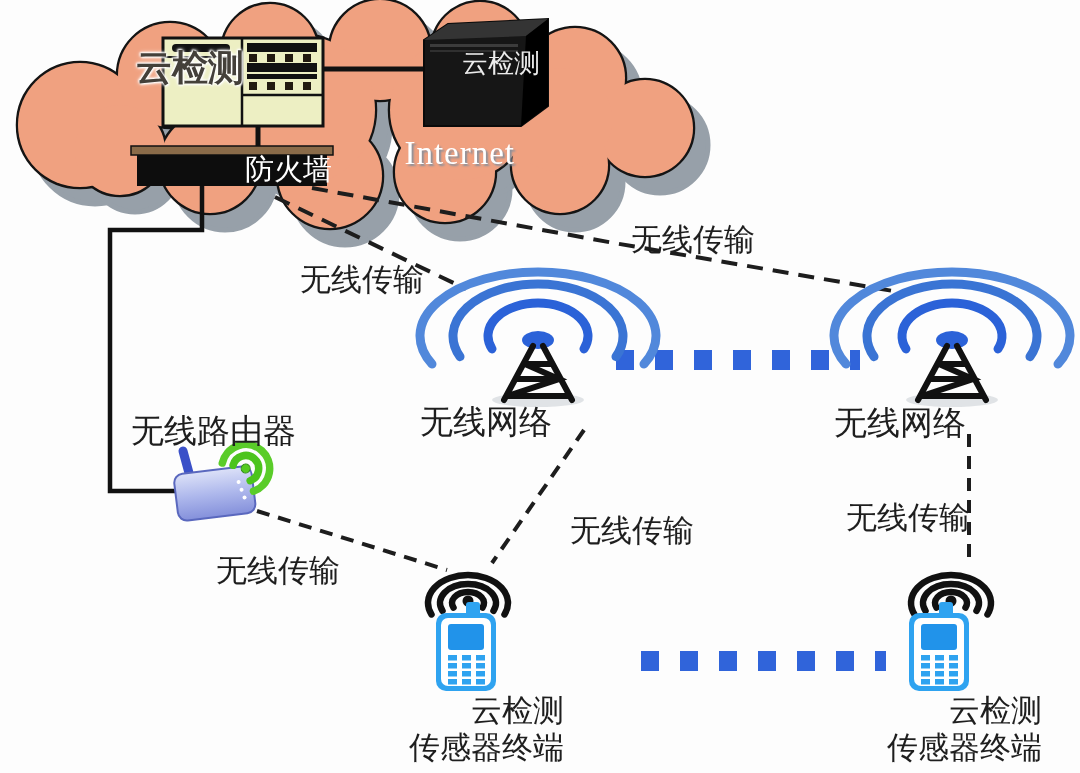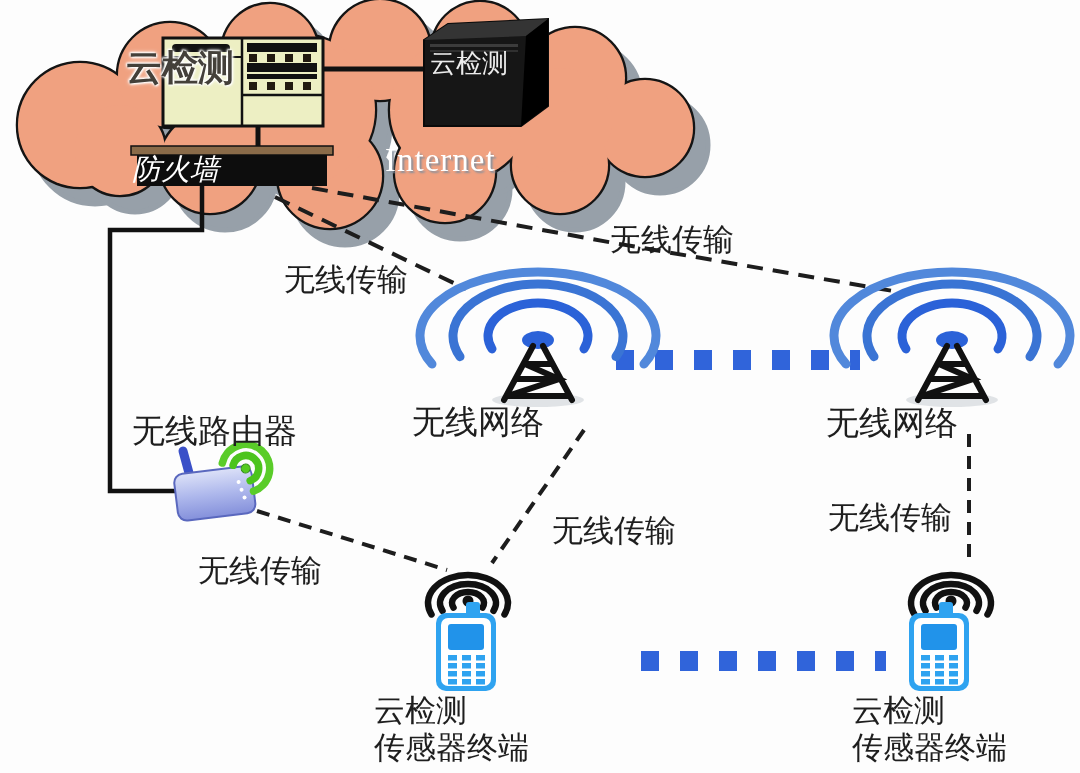--- a/index.html
+++ b/index.html
@@ -2,21 +2,21 @@
 <html><head>
 <meta charset="utf-8">
 <style>
   html,body{margin:0;padding:0;background:#ffffff;}
   #stage{
     position:relative;width:1080px;height:773px;overflow:hidden;
     background:#fdfdfd;
     font-family:"Liberation Serif","DejaVu Serif",serif;
   }
   #art{position:absolute;left:0;top:0;}
-  .lbl{position:absolute;color:#1e1e1e;text-align:left;line-height:1.18;
+  .lbl{position:absolute;color:#1e1e1e;text-align:right;line-height:1.18;
        white-space:nowrap;}
   .lbl-trans{font-size:31px;font-family:Liberation Serif, serif;}
   .lbl-net{font-size:33px;}
   .lbl-server{font-size:36px;line-height:40px;color:#44403a;font-weight:bold;
       text-shadow:0 0 3px #fff,0 0 5px #fff,1px 1px 2px #fff,-1px -1px 2px #fff;}
   .lbl-db{font-size:26px;line-height:36px;color:#ececec;}
   .lbl-firewall{font-size:29px;color:#ffffff;}
   .lbl-internet{font-size:33px;color:#ffffff;text-shadow:2px 2px 2px #86909c;letter-spacing:1px;}
   .lbl-terminal{font-size:31px;line-height:37px;}
   .two-line span{display:block;}
@@ -187,29 +187,29 @@
   </svg>
 
   <div class="lbl lbl-server two-line" style="left:126px;top:48px;width:118px;">
     <span>云检测</span>
   </div>
 
   <div class="lbl lbl-db two-line" style="left:430px;top:46px;width:110px;">
     <span>云检测</span>
   </div>
 
-  <div class="lbl lbl-firewall" style="left:132px;top:152px;width:200px;font-style:italic;">防火墙</div>
-
-  <div class="lbl lbl-internet" style="left:385px;top:141px;width:130px;">Internet</div>
+  <div class="lbl lbl-firewall" style="left:132px;top:152px;width:200px;">防火墙</div>
+
+  <div class="lbl lbl-internet" style="left:385px;top:134px;width:130px;">Internet</div>
 
   <div class="lbl lbl-trans" style="left:284px;top:262px;width:140px;">无线传输</div>
 
   <div class="lbl lbl-trans" style="left:610px;top:222px;width:145px;">无线传输</div>
 
-  <div class="lbl lbl-net" style="left:132px;top:412px;width:170px;">无线路由器</div>
+  <div class="lbl lbl-net" style="left:126px;top:412px;width:170px;">无线路由器</div>
 
   <div class="lbl lbl-net" style="left:412px;top:403px;width:140px;">无线网络</div>
 
   <div class="lbl lbl-net" style="left:826px;top:404px;width:140px;">无线网络</div>
 
   <div class="lbl lbl-trans" style="left:198px;top:553px;width:142px;">无线传输</div>
 
   <div class="lbl lbl-trans" style="left:552px;top:513px;width:142px;">无线传输</div>
 
   <div class="lbl lbl-trans" style="left:828px;top:500px;width:142px;">无线传输</div>

